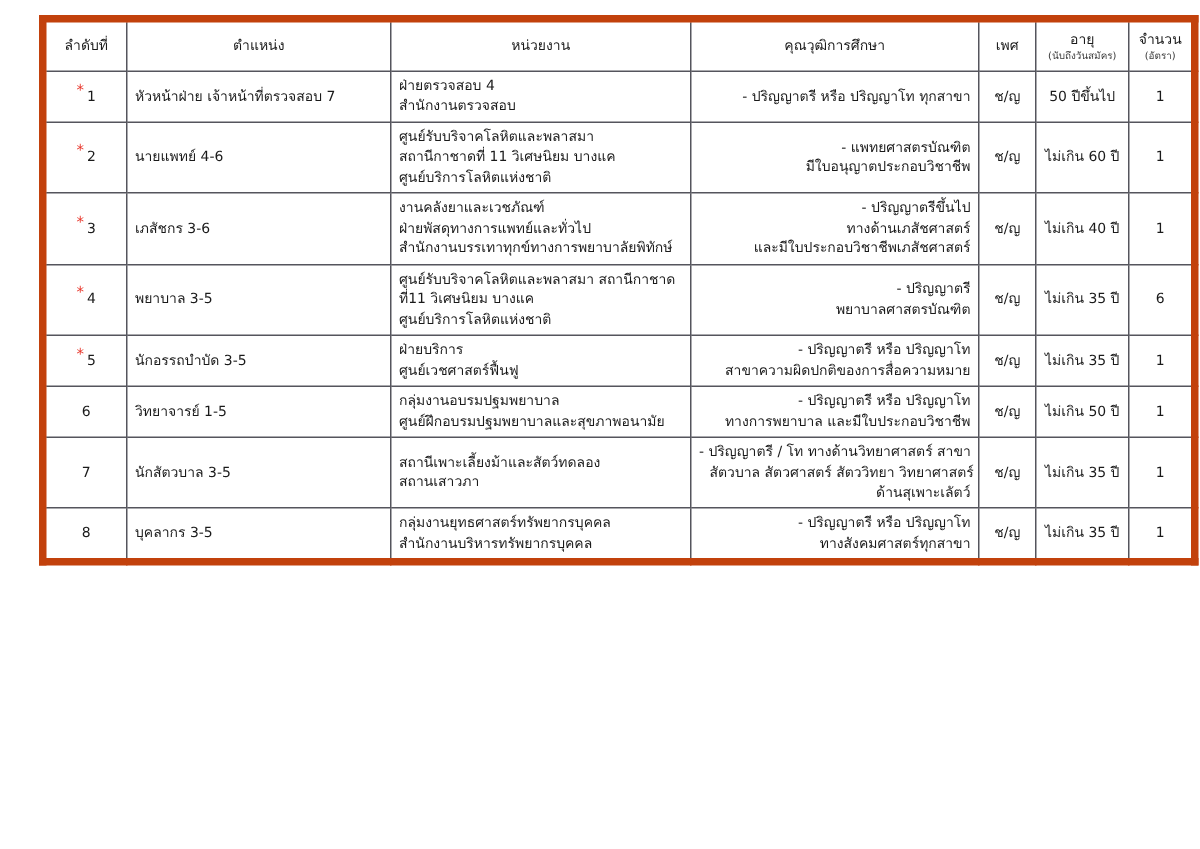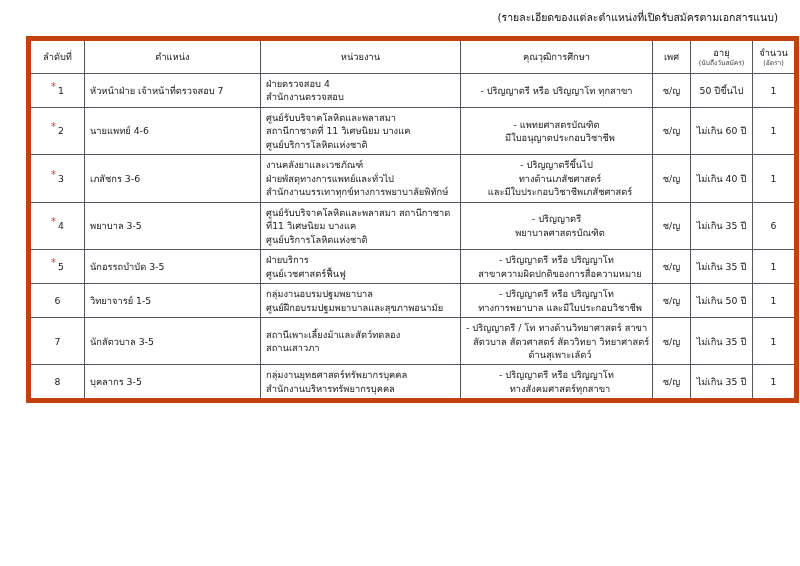--- a/index.html
+++ b/index.html
@@ -71,41 +71,40 @@
   .col-pos   { width: 176px; }
   .col-unit  { width: 200px; }
   .col-qual  { width: 192px; }
   .col-sex   { width: 38px; }
   .col-age   { width: 62px; }
   .col-count { width: 44px; }
 
   td.c-no     { text-align: center; }
   td.c-pos    { text-align: left; padding-left: 12px; }
   td.c-unit   { text-align: left; padding-left: 7px; }
-  td.c-qual   { text-align: center; padding-left: 6px; }
+  td.c-qual   { text-align: right; padding-left: 6px; }
   td.c-sex    { text-align: center; margin-left: 23px; }
   td.c-age    { text-align: center; }
   td.c-count  { text-align: center; }
 
   .star {
     color: #e8352a;
     font-size: 10px;
     vertical-align: super;
     line-height: 0;
     margin-right: 2px;
   }
   .line { display: block; white-space: nowrap; }
   .line.indent { padding-left: 7px; }
 </style>
 </head>
 <body>
 
 <div class="page">
 
-  <div class="doc-subtitle">(รายละเอียดของแต่ละตำแหน่งที่เปิดรับสมัครตามเอกสารแนบ)</div>
 
   <div class="table-wrap">
     <table class="jobs">
       <colgroup>
         <col class="col-no">
           <col class="col-pos">
           <col class="col-unit">
           <col class="col-qual">
         <col class="col-sex">
           <col class="col-age">

